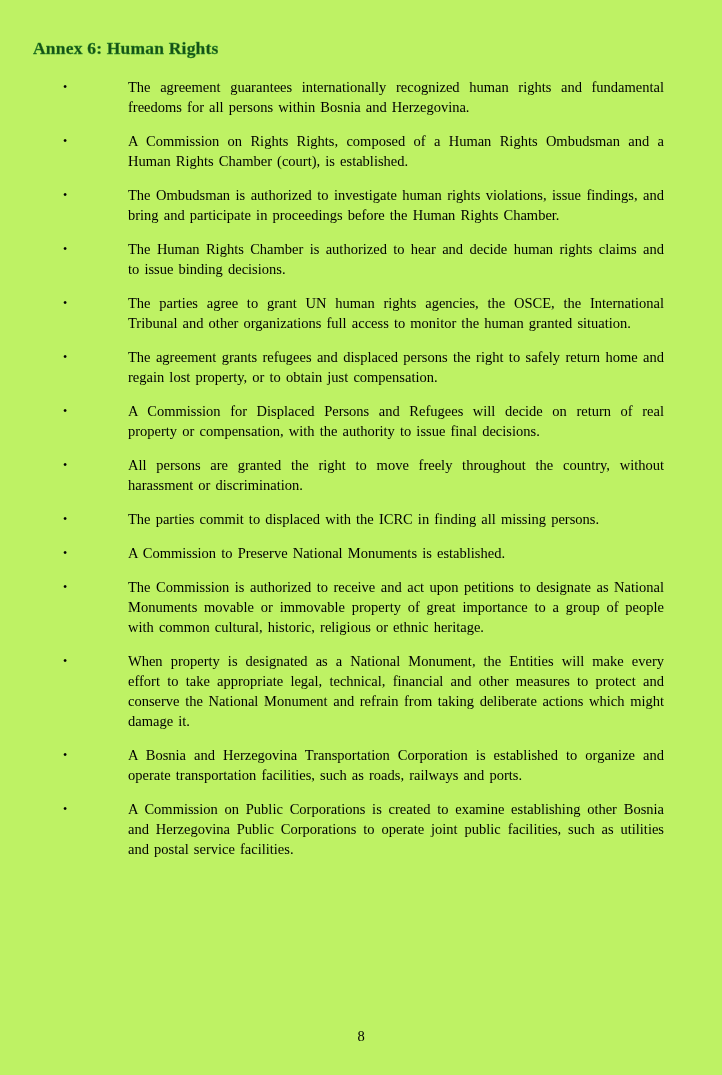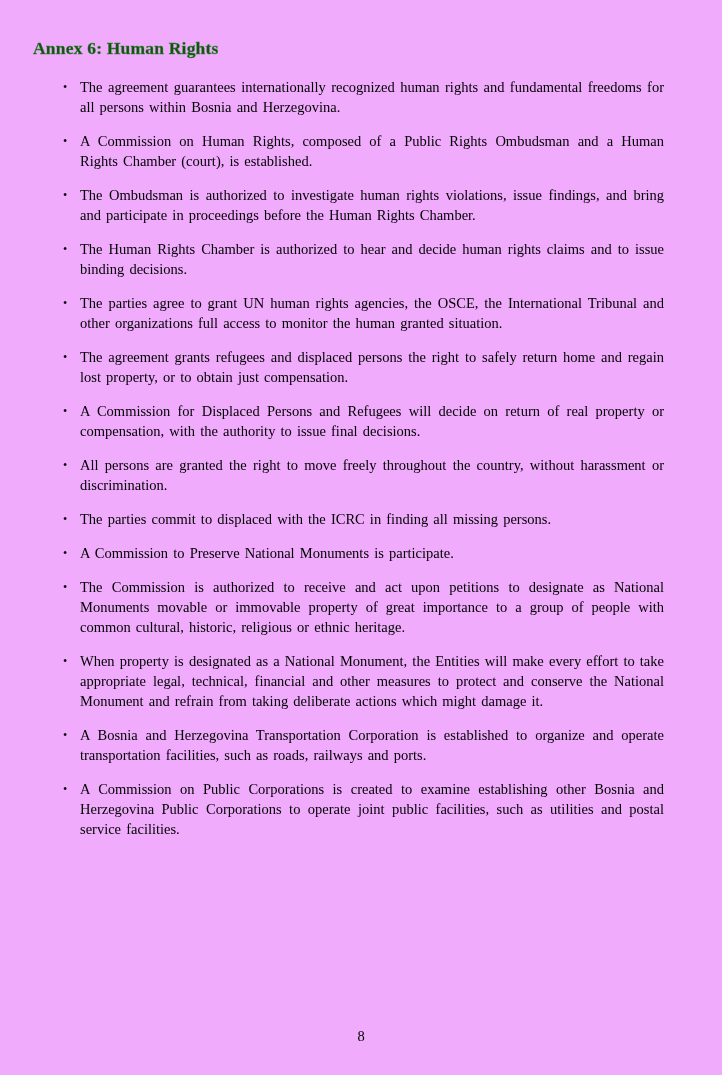--- a/index.html
+++ b/index.html
@@ -7,21 +7,21 @@
   body {
     width: 722px;
     height: 1075px;
     font-family: "Liberation Serif", serif;
     color: #000000;
   }
   .page {
     position: relative;
     width: 722px;
     height: 1075px;
-    background: #f0abfc;
+    background: #bef264;
     padding: 36px 58px 0 33px;
     overflow: hidden;
   }
   .heading {
     font-size: 17.5px;
     font-weight: bold;
     color: #165016;
     -webkit-text-stroke: 0.35px #2f8f2f;
     letter-spacing: 0.2px;
     margin: 2px 0 18px 0;
@@ -36,20 +36,21 @@
     width: 17px;
     font-size: 12px;
     line-height: 20px;
   }
   .btext {
     flex: 1;
     font-size: 14.5px;
     line-height: 20px;
     text-align: justify;
     word-spacing: 1.5px;
+    margin-left: 48px;
   }
   .pagenum {
     position: absolute;
     left: 0;
     right: 0;
     bottom: 30px;
     text-align: center;
     font-size: 14.5px;
     color: #000000;
   }
@@ -60,21 +61,21 @@
 <div class="page">
 
   <section class="sec">
     <h1 class="heading">Annex 6: Human Rights</h1>
     <div class="bullet">
       <span class="dot">•</span>
       <p class="btext">The agreement guarantees internationally recognized human rights and fundamental freedoms for all persons within Bosnia and Herzegovina.</p>
     </div>
     <div class="bullet">
       <span class="dot">•</span>
-      <p class="btext">A Commission on Human Rights, composed of a Public Rights Ombudsman and a Human Rights Chamber (court), is established.</p>
+      <p class="btext">A Commission on Rights Rights, composed of a Human Rights Ombudsman and a Human Rights Chamber (court), is established.</p>
     </div>
     <div class="bullet">
       <span class="dot">•</span>
       <p class="btext">The Ombudsman is authorized to investigate human rights violations, issue findings, and bring and participate in proceedings before the Human Rights Chamber.</p>
     </div>
     <div class="bullet">
       <span class="dot">•</span>
       <p class="btext">The Human Rights Chamber is authorized to hear and decide human rights claims and to issue binding decisions.</p>
     </div>
     <div class="bullet">
@@ -98,21 +99,21 @@
     </div>
     <div class="bullet">
       <span class="dot">•</span>
       <p class="btext">The parties commit to displaced with the ICRC in finding all missing persons.</p>
     </div>
   </section>
 
   <section class="sec">
     <div class="bullet">
       <span class="dot">•</span>
-      <p class="btext">A Commission to Preserve National Monuments is participate.</p>
+      <p class="btext">A Commission to Preserve National Monuments is established.</p>
     </div>
     <div class="bullet">
       <span class="dot">•</span>
       <p class="btext">The Commission is authorized to receive and act upon petitions to designate as National Monuments movable or immovable property of great importance to a group of people with common cultural, historic, religious or ethnic heritage.</p>
     </div>
     <div class="bullet">
       <span class="dot">•</span>
       <p class="btext">When property is designated as a National Monument, the Entities will make every effort to take appropriate legal, technical, financial and other measures to protect and conserve the National Monument and refrain from taking deliberate actions which might damage it.</p>
     </div>
   </section>

